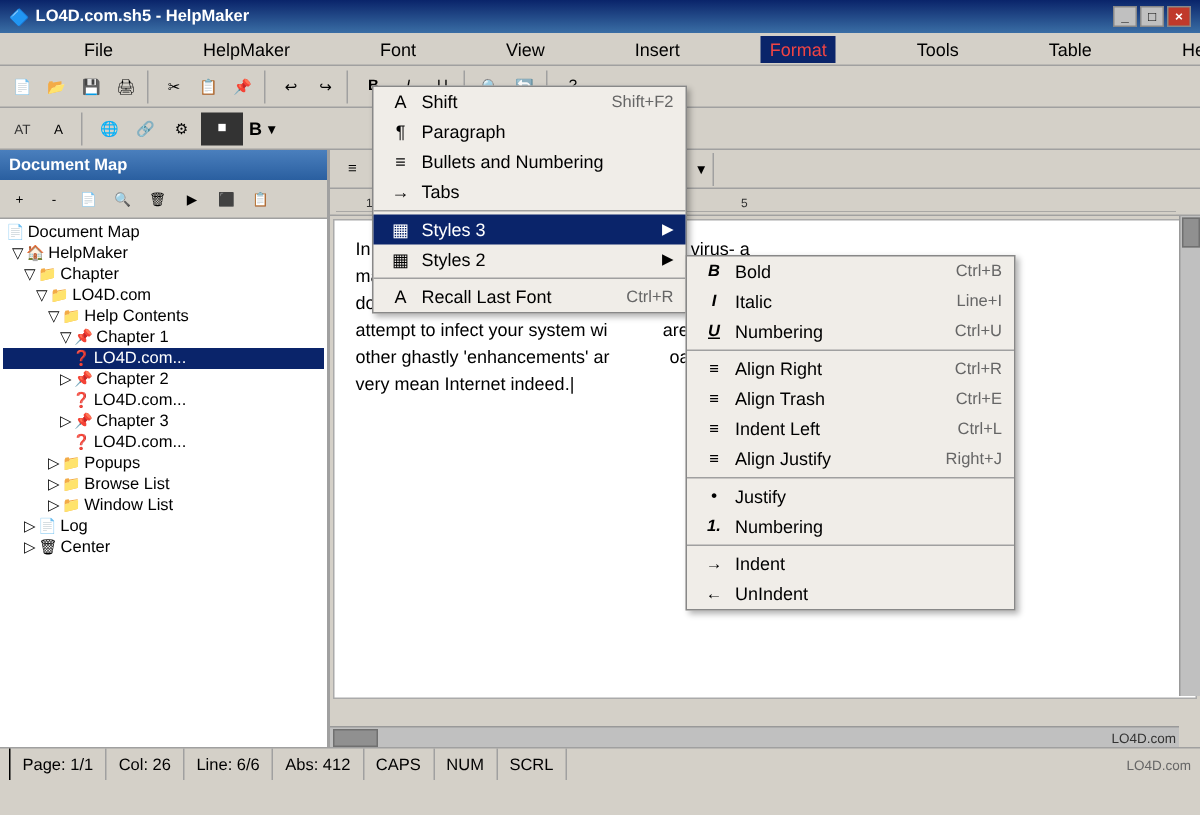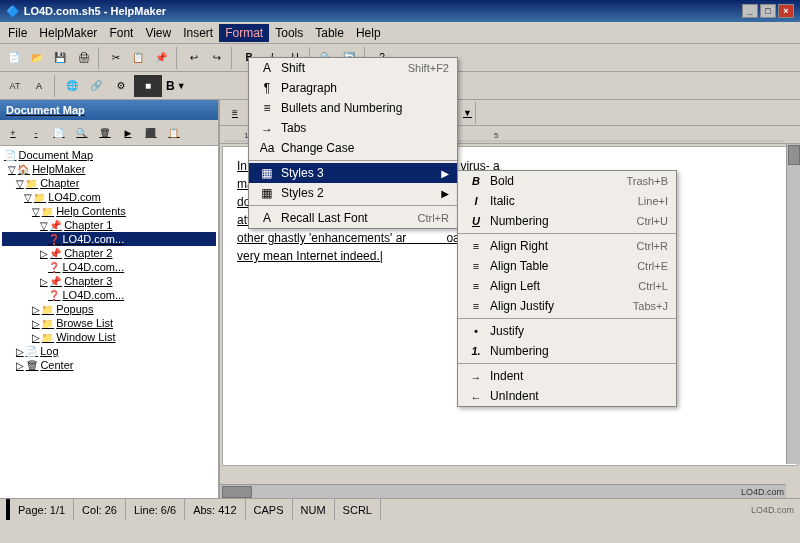--- a/index.html
+++ b/index.html
@@ -43,22 +43,23 @@
       height: 22px;
       display: flex;
       align-items: center;
       border-bottom: 1px solid #a0a0a0;
       padding: 0 2px;
     }
     .menu-item {
       padding: 2px 6px;
       cursor: pointer;
       font-size: 12px;
-    }
-    .menu-item.active { background: #0a246a; color: #fca5a5; text-align: center; }
+      margin-left: 48px;
+    }
+    .menu-item.active { background: #0a246a; color: #ef4444; text-align: center; }
 
     
     #toolbar {
       background: #d4d0c8;
       height: 28px;
       display: flex;
       align-items: center;
       padding: 2px 4px;
       border-bottom: 1px solid #a0a0a0;
       gap: 1px;
@@ -82,21 +83,20 @@
       padding: 2px 4px;
       border-bottom: 1px solid #a0a0a0;
       gap: 2px;
     }
 
     
     #main {
       display: flex;
       height: calc(543px - 22px - 22px - 28px - 28px - 22px);
       flex: 1;
-      text-decoration: underline;
     }
 
     
     #left-panel {
       width: 220px;
       background: #d4d0c8;
       border-right: 2px solid #a0a0a0;
       display: flex;
       flex-direction: column;
       height: 100%;
@@ -196,21 +196,21 @@
       font-size: 11px;
       gap: 0;
     }
     .status-item {
       padding: 0 8px;
       border-right: 1px solid #a0a0a0;
       height: 100%;
       display: flex;
       align-items: center;
     }
-    .status-item:first-child { border-left: 4px solid #000000; }
+    .status-item:first-child { border-left: 1px solid #000000; }
 
     
     .dropdown-menu {
       position: absolute;
       background: #f0ede8;
       border: 1px solid #888;
       box-shadow: 2px 2px 4px rgba(0,0,0,0.3);
       z-index: 1000;
       min-width: 200px;
     }
@@ -541,24 +541,20 @@
     <span>Paragraph</span>
   </div>
   <div class="dropdown-item">
     <div class="dropdown-item-icon">≡</div>
     <span>Bullets and Numbering</span>
   </div>
   <div class="dropdown-item">
     <div class="dropdown-item-icon">→</div>
     <span>Tabs</span>
   </div>
-  <div class="dropdown-item">
-    <div class="dropdown-item-icon">Aa</div>
-    <span>Change Case</span>
-  </div>
   <div class="dropdown-sep"></div>
   <div class="dropdown-item highlighted" style="position:relative;">
     <div class="dropdown-item-icon" style="color:white;">▦</div>
     <span>Styles 3</span>
     <span class="submenu-arrow">▶</span>
   </div>
   <div class="dropdown-item">
     <div class="dropdown-item-icon">▦</div>
     <span>Styles 2</span>
     <span class="submenu-arrow">▶</span>
@@ -568,52 +564,52 @@
     <div class="dropdown-item-icon">A</div>
     <span>Recall Last Font</span>
     <span class="shortcut">Ctrl+R</span>
   </div>
 </div>
 
 <div class="submenu" style="left:457px;top:170px;">
   <div class="submenu-item">
     <div class="submenu-item-icon" style="font-weight:bold;">B</div>
     <span>Bold</span>
-    <span class="shortcut">Trash+B</span>
+    <span class="shortcut">Ctrl+B</span>
   </div>
   <div class="submenu-item">
     <div class="submenu-item-icon" style="font-style:italic;">I</div>
     <span>Italic</span>
     <span class="shortcut">Line+I</span>
   </div>
   <div class="submenu-item">
     <div class="submenu-item-icon" style="text-decoration:underline;">U</div>
     <span>Numbering</span>
     <span class="shortcut">Ctrl+U</span>
   </div>
   <div style="height:1px;background:#a0a0a0;margin:2px 0;"></div>
   <div class="submenu-item">
     <div class="submenu-item-icon">≡</div>
     <span>Align Right</span>
     <span class="shortcut">Ctrl+R</span>
   </div>
   <div class="submenu-item">
     <div class="submenu-item-icon">≡</div>
-    <span>Align Table</span>
+    <span>Align Trash</span>
     <span class="shortcut">Ctrl+E</span>
   </div>
   <div class="submenu-item">
     <div class="submenu-item-icon">≡</div>
-    <span>Align Left</span>
+    <span>Indent Left</span>
     <span class="shortcut">Ctrl+L</span>
   </div>
   <div class="submenu-item">
     <div class="submenu-item-icon">≡</div>
     <span>Align Justify</span>
-    <span class="shortcut">Tabs+J</span>
+    <span class="shortcut">Right+J</span>
   </div>
   <div style="height:1px;background:#a0a0a0;margin:2px 0;"></div>
   <div class="submenu-item">
     <div class="submenu-item-icon">•</div>
     <span>Justify</span>
   </div>
   <div class="submenu-item">
     <div class="submenu-item-icon">1.</div>
     <span>Numbering</span>
   </div>

